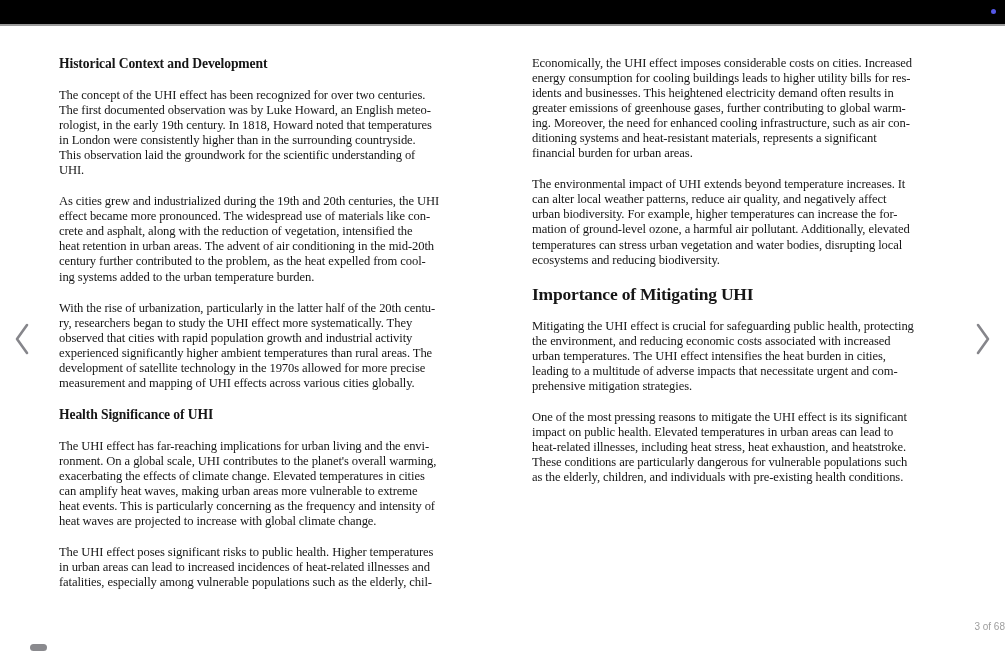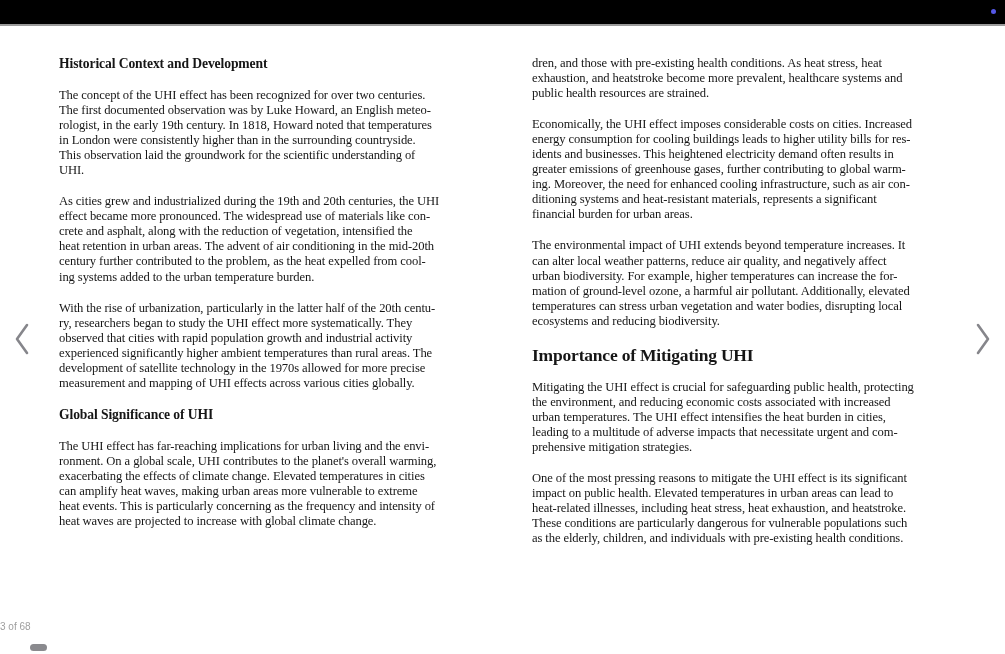--- a/index.html
+++ b/index.html
@@ -75,21 +75,21 @@
     cursor: pointer;
   }
   .nav-prev { left: 6px; }
   .nav-next { right: 6px; }
   
   .footer-page-indicator {
     position: absolute;
     left: 0;
     top: 621px;
     width: 1005px;
-    text-align: left;
+    text-align: right;
     font-family: "Liberation Sans", "DejaVu Sans", sans-serif;
     font-size: 10px;
     color: #9e9e9e;
   }
   .footer-pages-left {
     position: absolute;
     right: 58px;
     top: 622px;
     font-family: Liberation Serif, serif;
     font-size: 10px;
@@ -133,33 +133,33 @@
 crete and asphalt, along with the reduction of vegetation, intensified the
 heat retention in urban areas. The advent of air conditioning in the mid-20th
 century further contributed to the problem, as the heat expelled from cool-
 ing systems added to the urban temperature burden.</p>
     <p>With the rise of urbanization, particularly in the latter half of the 20th centu-
 ry, researchers began to study the UHI effect more systematically. They
 observed that cities with rapid population growth and industrial activity
 experienced significantly higher ambient temperatures than rural areas. The
 development of satellite technology in the 1970s allowed for more precise
 measurement and mapping of UHI effects across various cities globally.</p>
-    <h3>Global Significance of UHI</h3>
+    <h3>Health Significance of UHI</h3>
     <p>The UHI effect has far-reaching implications for urban living and the envi-
 ronment. On a global scale, UHI contributes to the planet's overall warming,
 exacerbating the effects of climate change. Elevated temperatures in cities
 can amplify heat waves, making urban areas more vulnerable to extreme
 heat events. This is particularly concerning as the frequency and intensity of
 heat waves are projected to increase with global climate change.</p>
+    <p>The UHI effect poses significant risks to public health. Higher temperatures
+in urban areas can lead to increased incidences of heat-related illnesses and
+fatalities, especially among vulnerable populations such as the elderly, chil-</p>
   </div>
 
   <div class="col col-right">
-    <p>dren, and those with pre-existing health conditions. As heat stress, heat
-exhaustion, and heatstroke become more prevalent, healthcare systems and
-public health resources are strained.</p>
     <p>Economically, the UHI effect imposes considerable costs on cities. Increased
 energy consumption for cooling buildings leads to higher utility bills for res-
 idents and businesses. This heightened electricity demand often results in
 greater emissions of greenhouse gases, further contributing to global warm-
 ing. Moreover, the need for enhanced cooling infrastructure, such as air con-
 ditioning systems and heat-resistant materials, represents a significant
 financial burden for urban areas.</p>
     <p>The environmental impact of UHI extends beyond temperature increases. It
 can alter local weather patterns, reduce air quality, and negatively affect
 urban biodiversity. For example, higher temperatures can increase the for-

